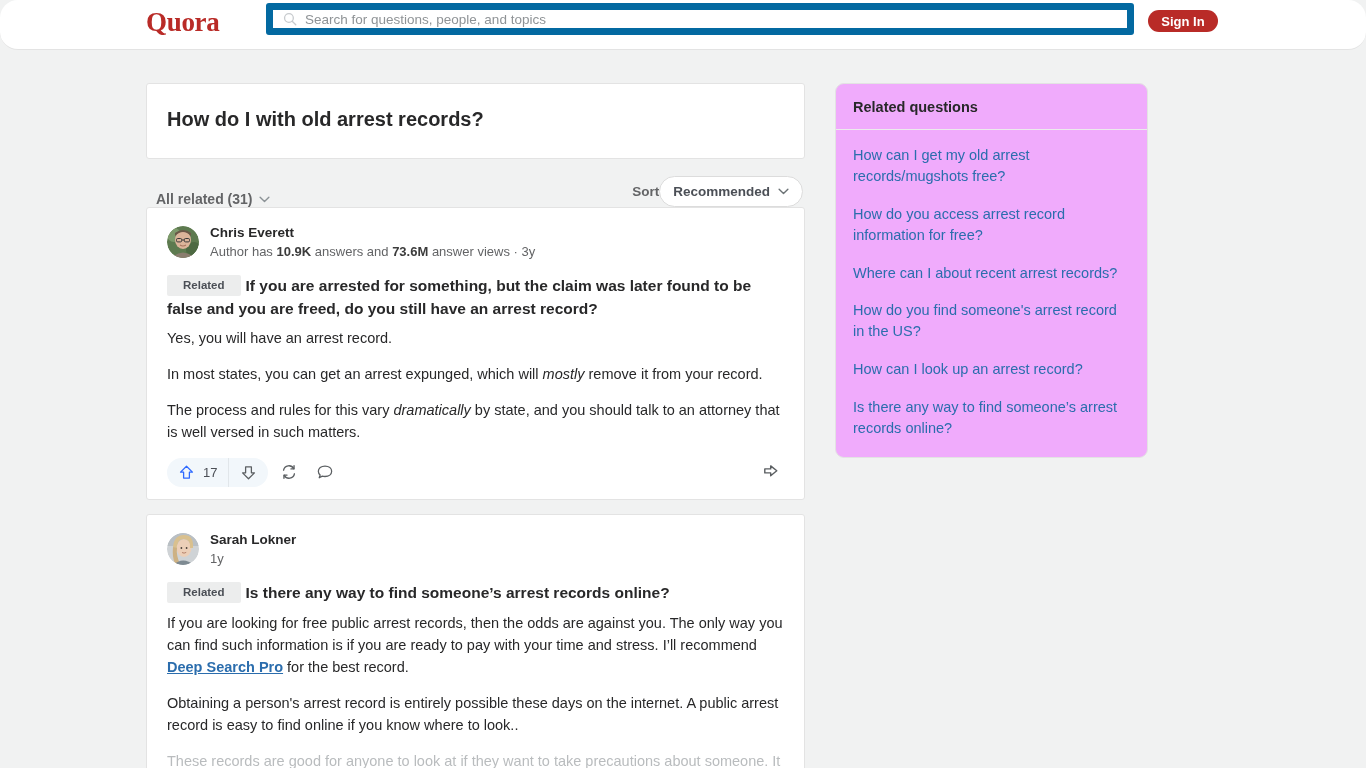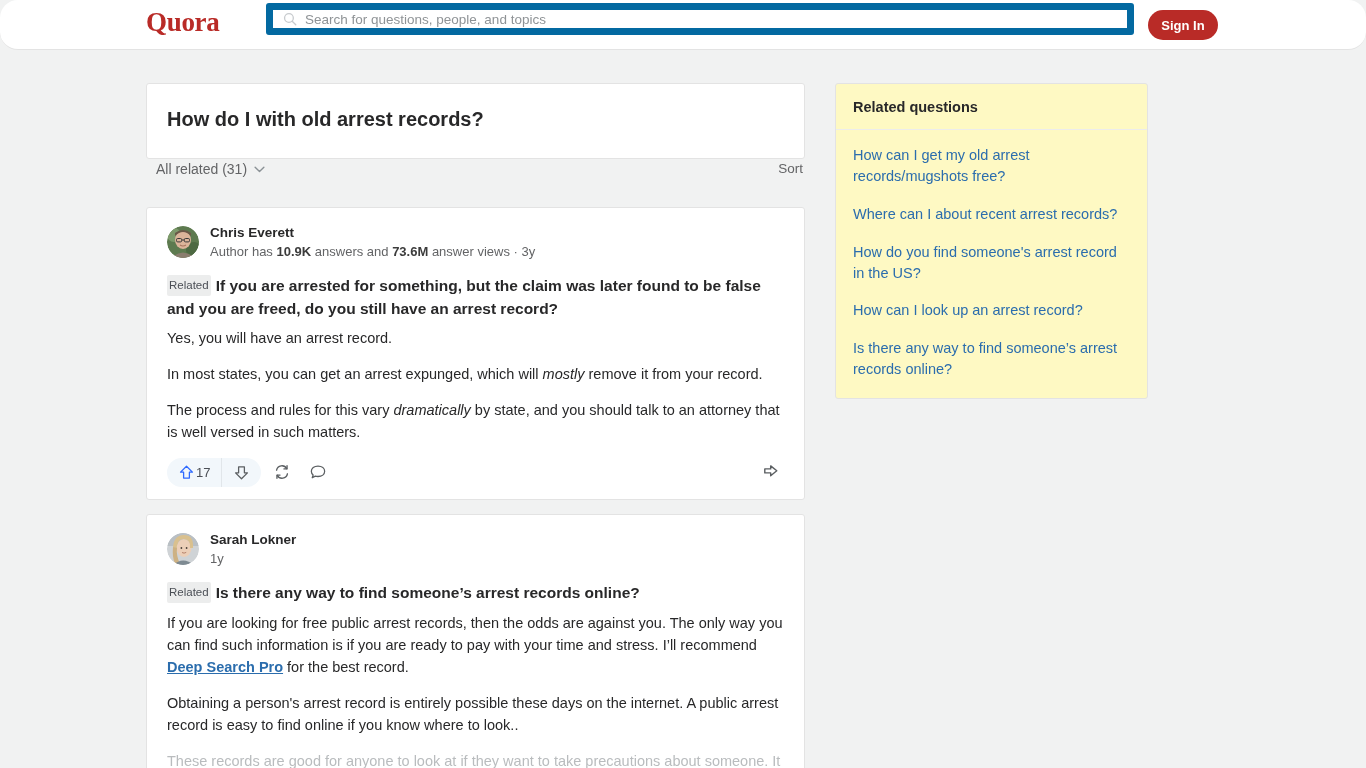--- a/index.html
+++ b/index.html
@@ -60,21 +60,21 @@
     font-size: 13.5px;
     color: #333;
     background: transparent;
   }
   .search-input::placeholder { color: #8f9396; }
   .signin-btn {
     position: absolute;
     left: 1148px;
     top: 10px;
     width: 70px;
-    height: 30px;
+    height: 22px;
     background: #b92b27;
     color: #fff;
     border: 0;
     border-radius: 15px;
     font-family: "Liberation Sans", sans-serif;
     font-size: 13px;
     font-weight: bold;
     cursor: pointer;
   }
 
@@ -109,25 +109,26 @@
   .question-title {
     font-size: 20px;
     font-weight: bold;
     color: #282829;
     line-height: 1.3;
   }
 
   
   .filter-bar {
     display: flex;
-    align-items: flex-start;
+    align-items: flex-end;
     justify-content: space-between;
     height: 46px;
     padding: 0 2px;
     margin-top: 2px;
+    font-weight: bold;
   }
   .all-related {
     display: flex;
     align-items: center;
     gap: 7px;
     font-size: 14px;
     color: #636466;
     cursor: pointer;
     padding-left: 8px;
   }
@@ -191,23 +192,23 @@
     font-size: 15.5px;
     font-weight: bold;
     color: #282829;
     line-height: 1.45;
   }
   .badge-related {
     display: inline-block;
     background: #eceded;
     color: #4b4f56;
     font-size: 11.5px;
-    font-weight: normal;
+    font-weight: bold;
     border-radius: 2px;
-    padding: 2px 2px;
+    padding: 2px 16px;
     vertical-align: 2px;
     margin-right: 5px;
   }
   .answer-body { margin-top: 7px; }
   .answer-body p {
     font-size: 14.5px;
     color: #282829;
     line-height: 1.52;
     margin-bottom: 14px;
   }
@@ -226,21 +227,21 @@
   .vote-pill {
     display: flex;
     align-items: center;
     background: #f2f7fb;
     border-radius: 15px;
     height: 29px;
   }
   .vote-up {
     display: flex;
     align-items: center;
-    gap: 1px;
+    gap: 8px;
     padding: 0 11px 0 11px;
     height: 29px;
     cursor: pointer;
     border-right: 1px solid #e1e6ea;
   }
   .vote-count { font-size: 13px; color: #4b4f56; }
   .vote-down {
     display: flex;
     align-items: center;
     padding: 0 11px;
@@ -266,23 +267,23 @@
   .fade-block .answer-body p { color: #b9bcbe; }
   .fade-overlay {
     position: absolute;
     left: 0; right: 0; top: 18px; bottom: -10px;
     background: linear-gradient(to bottom, rgba(255,255,255,0) 0%, rgba(255,255,255,0.55) 45%, rgba(255,255,255,0.95) 100%);
     pointer-events: none;
   }
 
   
   .side-card {
-    background: #fef9c3;
+    background: #f0abfc;
     border: 1px solid #e3e3e3;
-    border-radius: 3px;
+    border-radius: 9px;
     overflow: hidden;
   }
   .side-head {
     padding: 15px 17px 14px 17px;
     border-bottom: 1px solid #ececec;
     font-size: 14.5px;
     font-weight: bold;
     color: #282829;
   }
   .side-list { padding: 15px 17px 18px 17px; }
@@ -324,20 +325,26 @@
 
     <div class="filter-bar">
       <div class="all-related">
         <span>All related (31)</span>
         <svg class="chev" viewBox="0 0 12 8">
           <path d="M1 1.3 L6 6.3 L11 1.3" fill="none" stroke="#8b9296" stroke-width="1.6" stroke-linecap="round" stroke-linejoin="round"></path>
         </svg>
       </div>
       <div class="sort-group">
         <span class="sort-label">Sort</span>
+        <div class="sort-select">
+          <span>Recommended</span>
+          <svg class="chev" viewBox="0 0 12 8">
+            <path d="M1 1.3 L6 6.3 L11 1.3" fill="none" stroke="#6b7275" stroke-width="1.6" stroke-linecap="round" stroke-linejoin="round"></path>
+          </svg>
+        </div>
       </div>
     </div>
 
     <div class="answer-card">
       <div class="author-row">
         <div class="avatar">
           <svg width="32" height="32" viewBox="0 0 32 32">
             <defs>
                 <clipPath id="c1">
                   <circle cx="16" cy="16" r="16"></circle>
@@ -453,20 +460,21 @@
 
       </div>
     </div>
   </div>
 
   <div class="side-col">
     <div class="side-card">
       <div class="side-head">Related questions</div>
       <div class="side-list">
         <a class="side-q" href="#">How can I get my old arrest records/mugshots free?</a>
+        <a class="side-q" href="#">How do you access arrest record information for free?</a>
         <a class="side-q" href="#">Where can I about recent arrest records?</a>
         <a class="side-q" href="#">How do you find someone's arrest record in the US?</a>
         <a class="side-q" href="#">How can I look up an arrest record?</a>
         <a class="side-q" href="#">Is there any way to find someone’s arrest records online?</a>
       </div>
     </div>
   </div>
 </div>
 
 </body></html>

